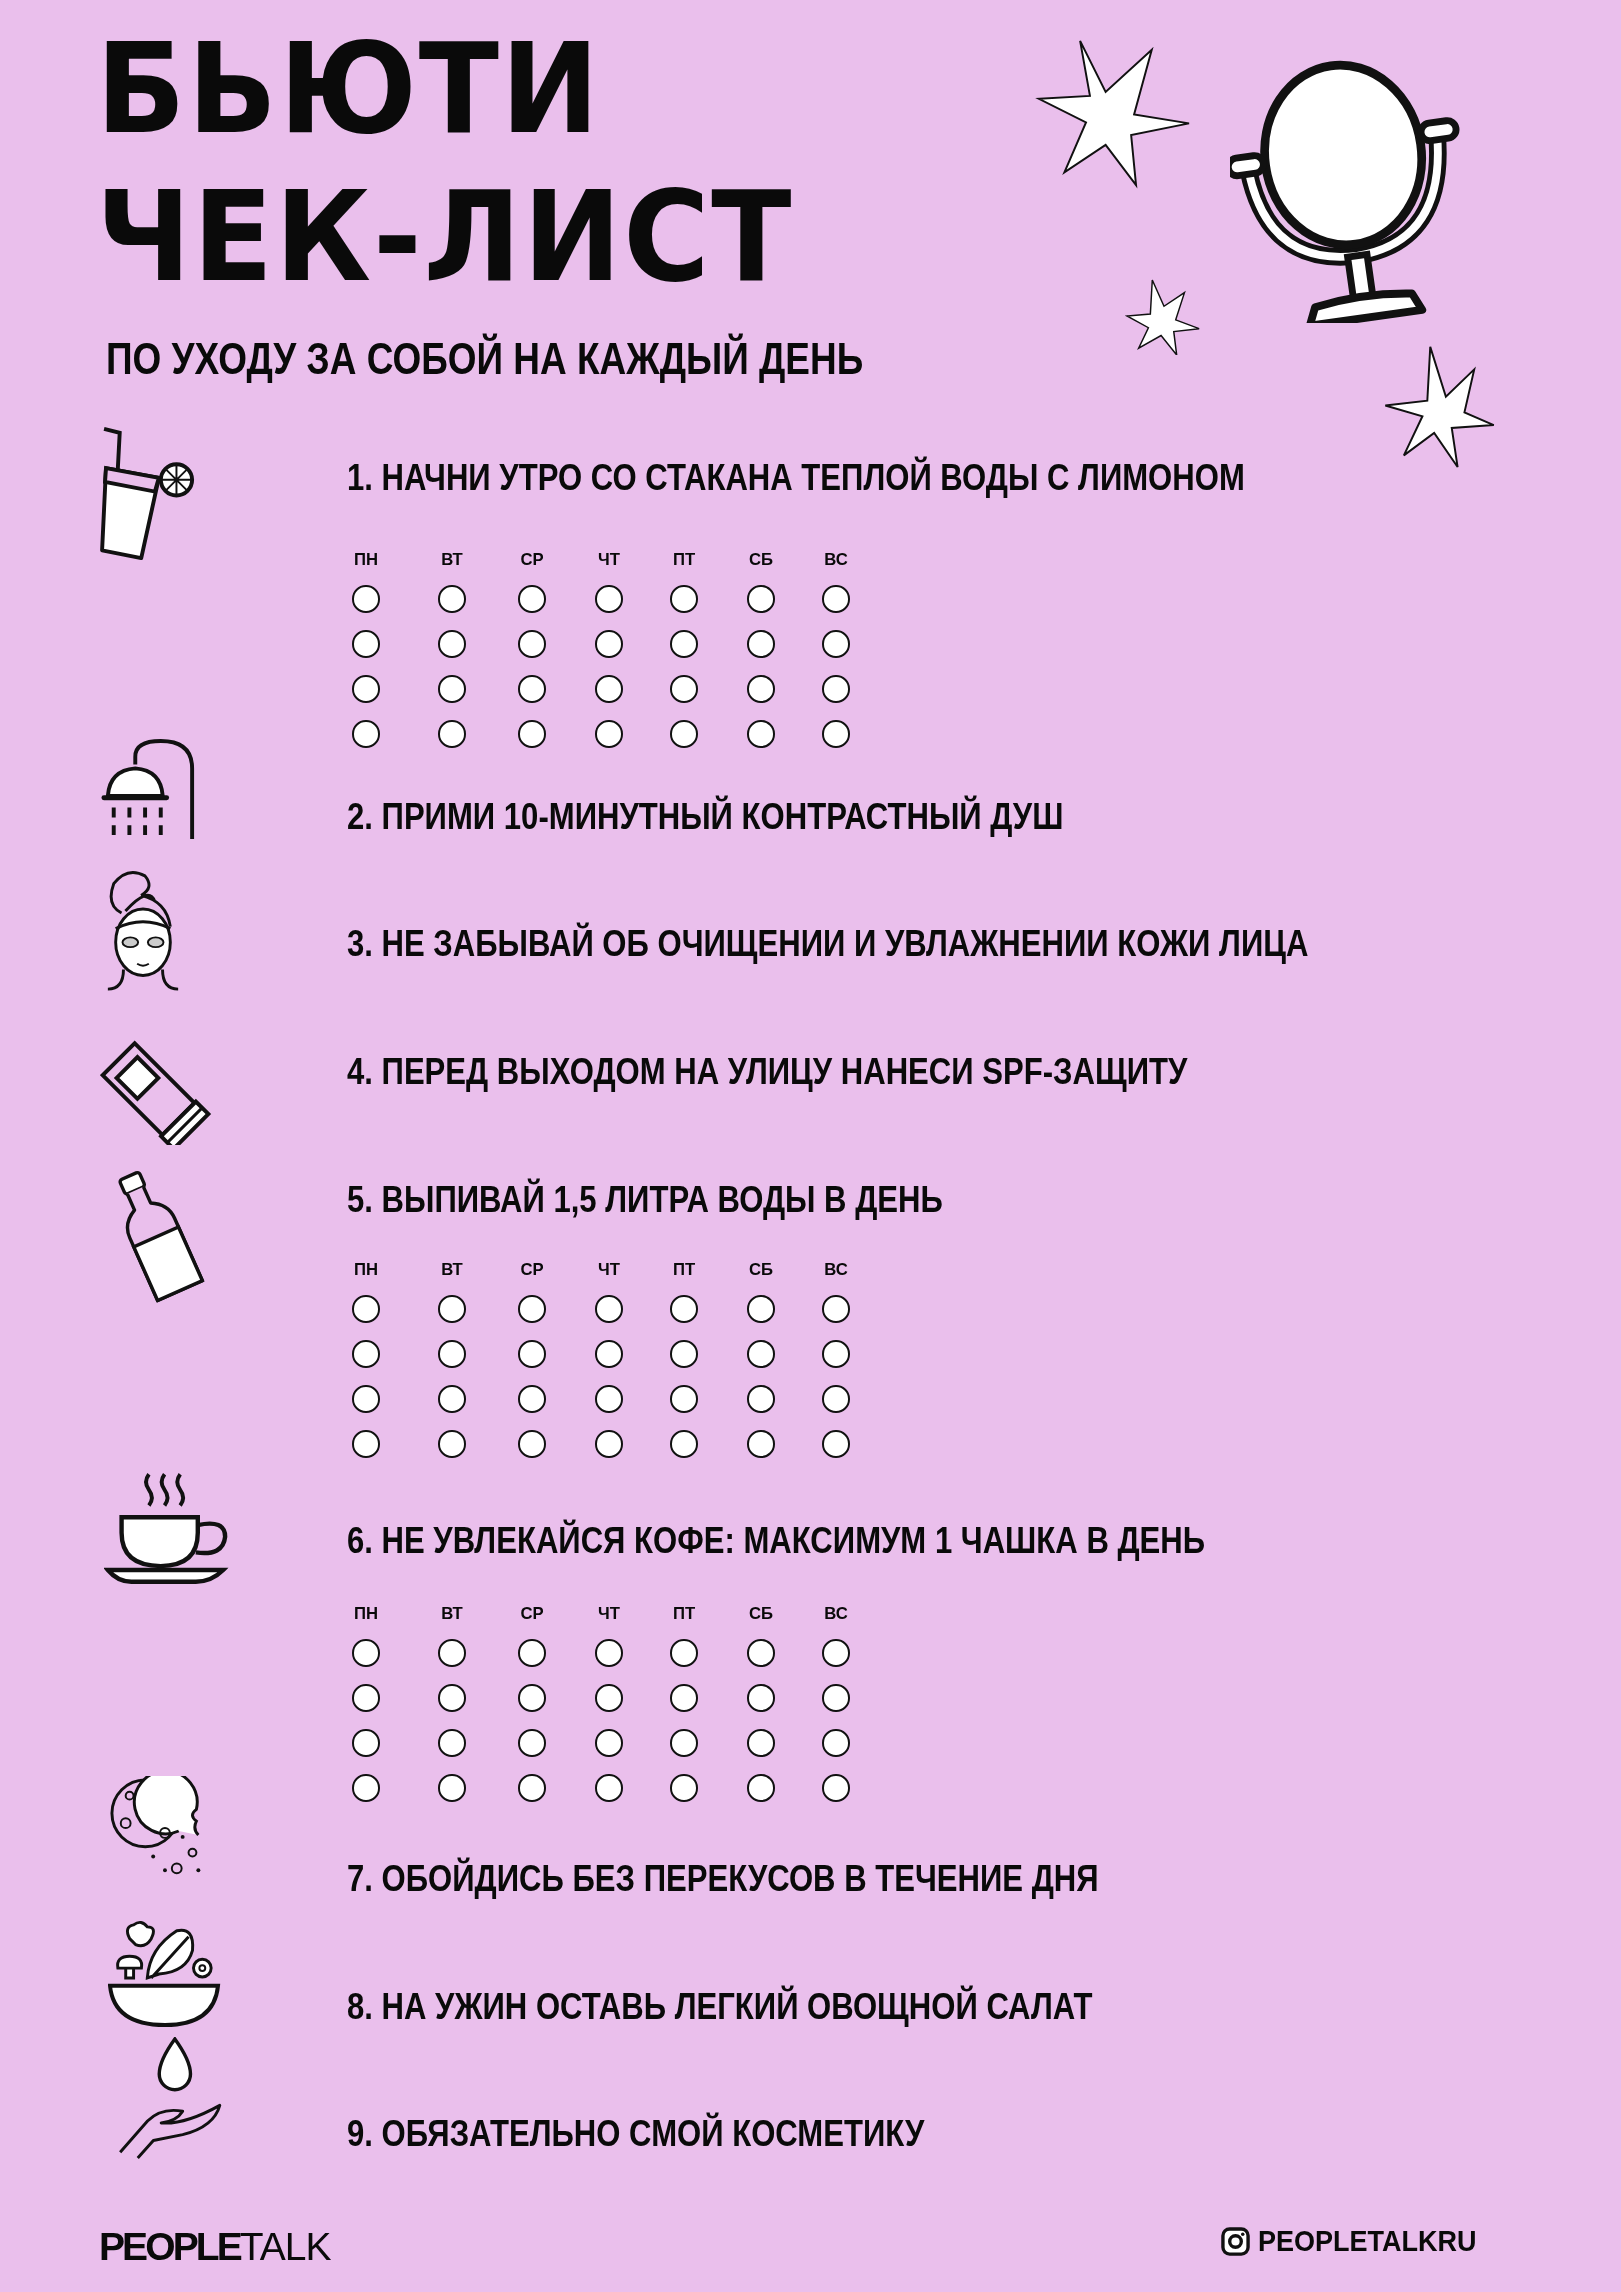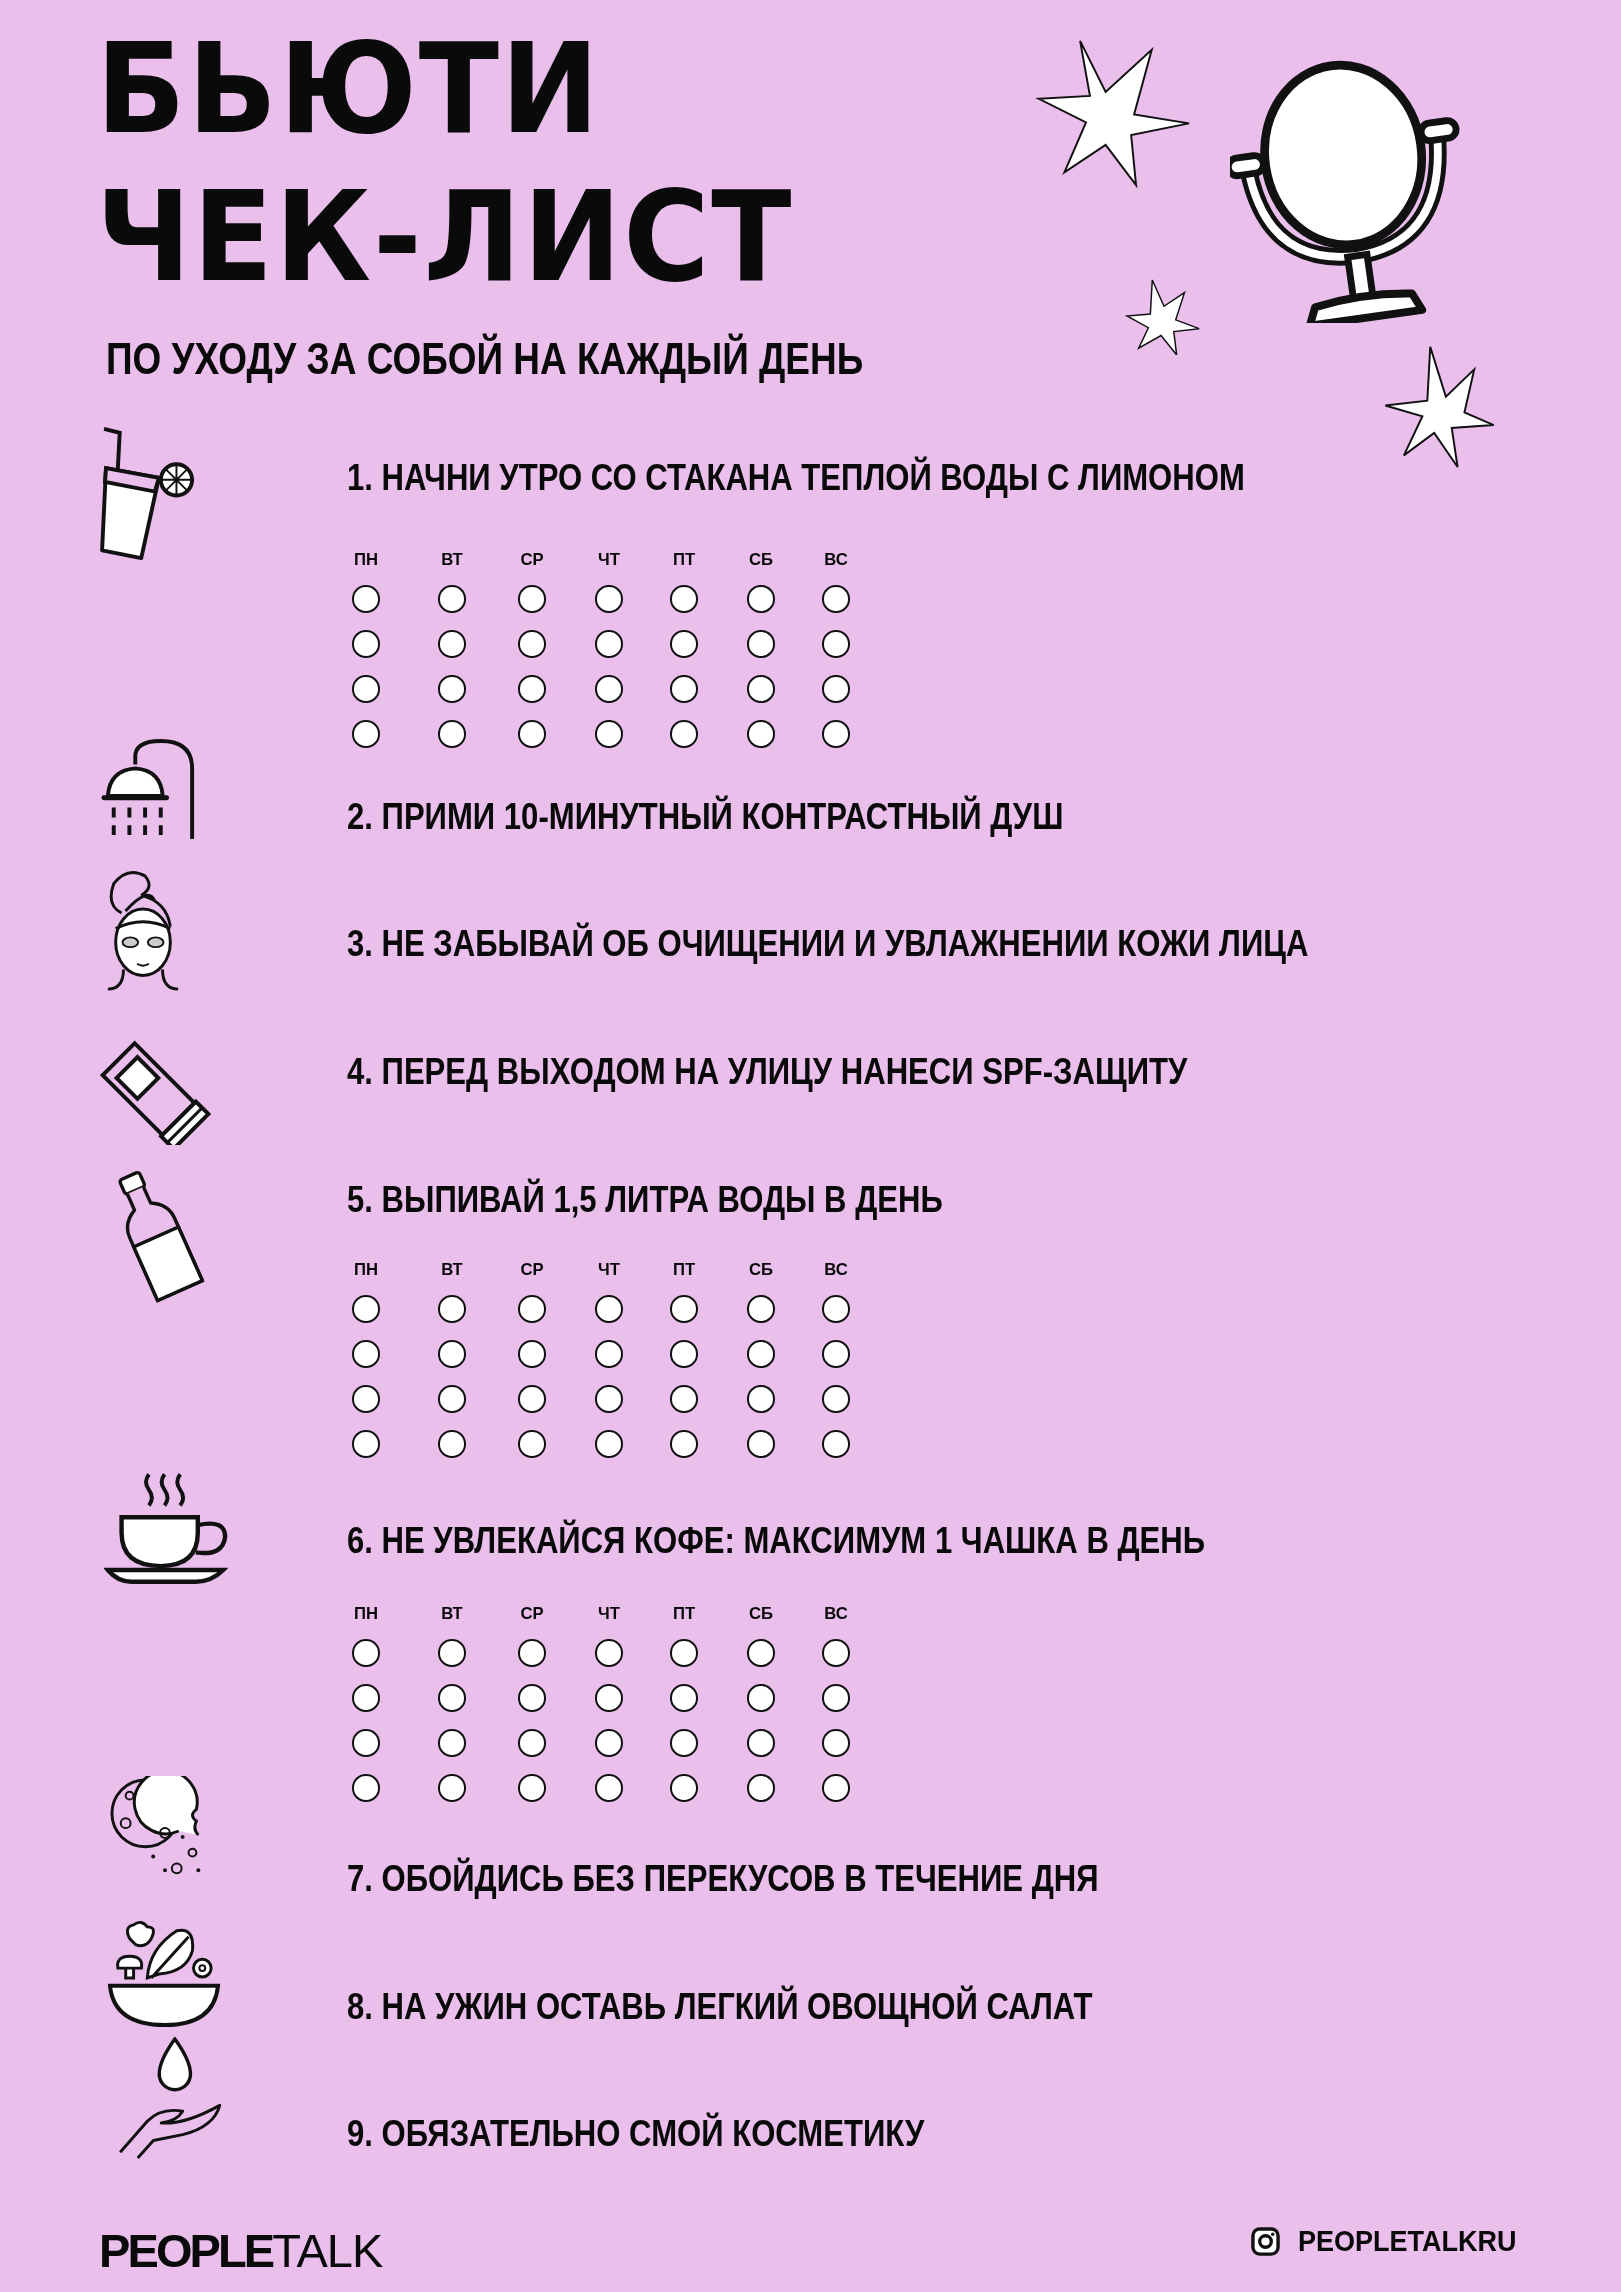--- a/index.html
+++ b/index.html
@@ -34,27 +34,27 @@
   .day {
     position:absolute; width:49px; margin-left:-24.5px; text-align:center;
     font-family:"Liberation Sans", sans-serif; font-weight:bold; font-size:16.7px; line-height:1;
   }
   .dot {
     position:absolute; width:23.5px; height:23.5px; margin-left:-13.7px; margin-top:-13.7px;
     border:2.5px solid #111; border-radius:50%; background:#fff; cursor:pointer;
   }
   .icon { position:absolute; }
   .footer-logo {
-    position:absolute; left:99px; top:2227px; font-size:47px; line-height:1;
+    position:absolute; left:99px; top:2227px; font-size:39px; line-height:1;
     white-space:nowrap; letter-spacing:-1px;
   }
   .footer-logo .bold { font-family:"Liberation Sans", sans-serif; font-weight:bold; letter-spacing:-2.9px; }
   .footer-logo .light { font-family:"Liberation Sans", sans-serif; font-weight:normal; }
   .handle {
-    position:absolute; left:1251px; top:2226px; display:flex; align-items:center; gap:18px;
+    position:absolute; left:1221px; top:2226px; display:flex; align-items:center; gap:8px;
   }
   .handle-text {
     font-family:"Liberation Sans", sans-serif; font-weight:bold; font-size:30px; line-height:1;
     transform:scaleX(0.9); transform-origin:left center; white-space:nowrap;
   }
 </style>
 </head>
 <body>
 
 <h1 class="title" id="t1">БЬЮТИ</h1>

